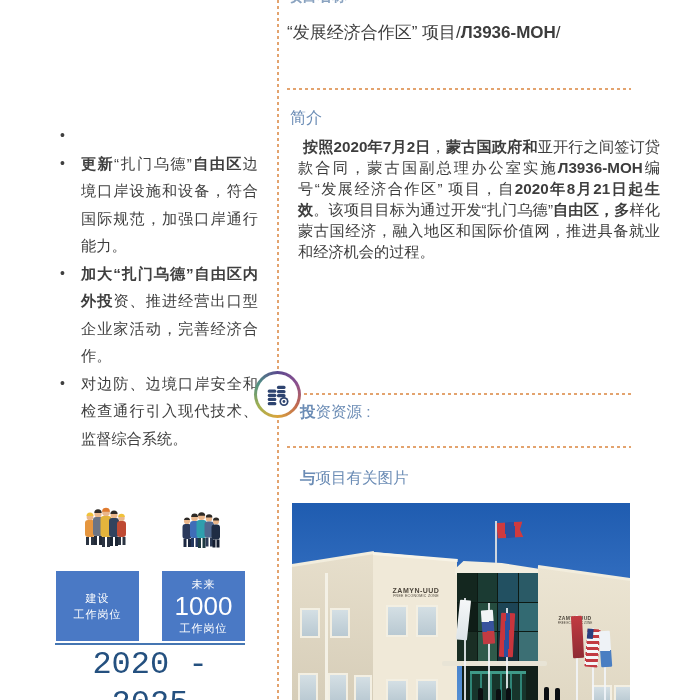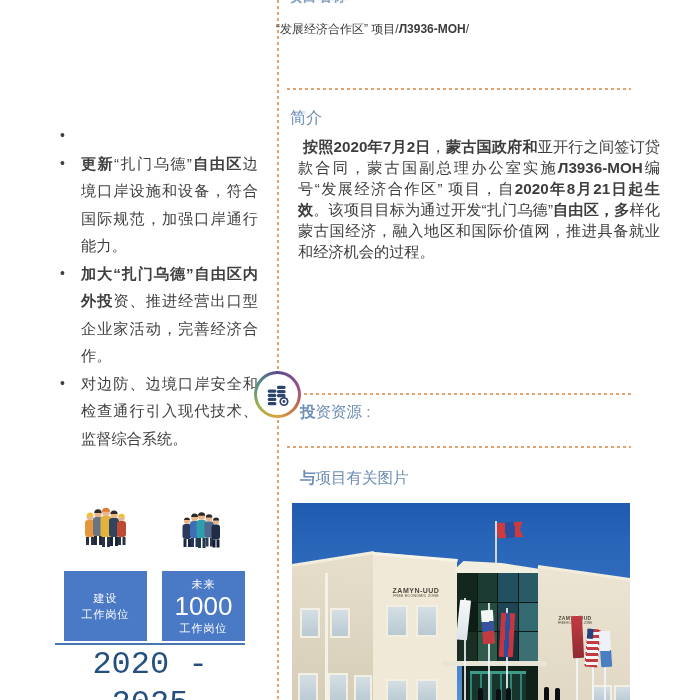--- a/index.html
+++ b/index.html
@@ -18,33 +18,33 @@
   .bullets{position:absolute;left:60px;top:122px;width:198px;}
   .bullet{display:flex;}
   .dot{width:21px;font-size:14px;line-height:27.5px;color:#3f3f3f;}
   .btxt{flex:1;font-size:15.2px;line-height:27.5px;text-align:justify;color:#3f3f3f;}
 
   
   .crew{position:absolute;left:82px;top:505px;}
   .team{position:absolute;left:180px;top:510px;}
   .jobbox{position:absolute;top:571px;width:83px;height:70px;background:#4a79c5;color:#fff;
           text-align:center;display:flex;flex-direction:column;justify-content:center;gap:1px;}
-  .jobbox.jb1{left:64px;} .jobbox.jb2{left:162px;}
+  .jobbox.jb1{left:56px;} .jobbox.jb2{left:162px;}
   .jb-top,.jb-bot{font-size:11px;letter-spacing:1px;}
   .jb-num{font-size:26px;line-height:27px;}
 
   
   .tl{position:absolute;left:55px;top:643px;width:190px;text-align:center;}
   .tl-line{height:2px;background:#4576b2;}
   .tl-text{font-family:Liberation Mono, monospace;font-size:32px;line-height:39px;color:#24507f;}
 
   
   .clip-head{position:absolute;left:287px;top:0;height:7px;width:220px;overflow:hidden;}
   .clip-head span{display:block;margin-top:-13px;font-size:15px;font-weight:700;color:#8aa3c0;}
-  .proj-title{position:absolute;left:276px;top:21px;width:360px;font-size:12px;color:#3c3c3c;}
+  .proj-title{position:absolute;left:287px;top:21px;width:360px;font-size:17px;color:#3c3c3c;}
   .hline1{left:287px;top:88px;width:344px;}
   .intro-h{position:absolute;left:290px;top:108px;font-size:16px;color:#6b8cb5;}
   .para{position:absolute;left:298px;top:136px;width:362px;font-size:15.2px;line-height:21px;
         text-align:justify;color:#3d3d3d;text-indent:5px;}
   .badge{position:absolute;left:254px;top:371px;width:47px;height:47px;border-radius:50%;
          background:conic-gradient(#5b4a8f,#8b4f8f,#c26a4e,#d9a43c,#9fb052,#4f8f84,#5b4a8f);}
   .badge-in{position:absolute;inset:3px;background:#fff;border-radius:50%;
             display:flex;align-items:center;justify-content:center;}
   .hline2{left:304px;top:393px;width:327px;}
   .invest-h{position:absolute;left:300px;top:402px;font-size:15.5px;color:#6b8cb5;}

